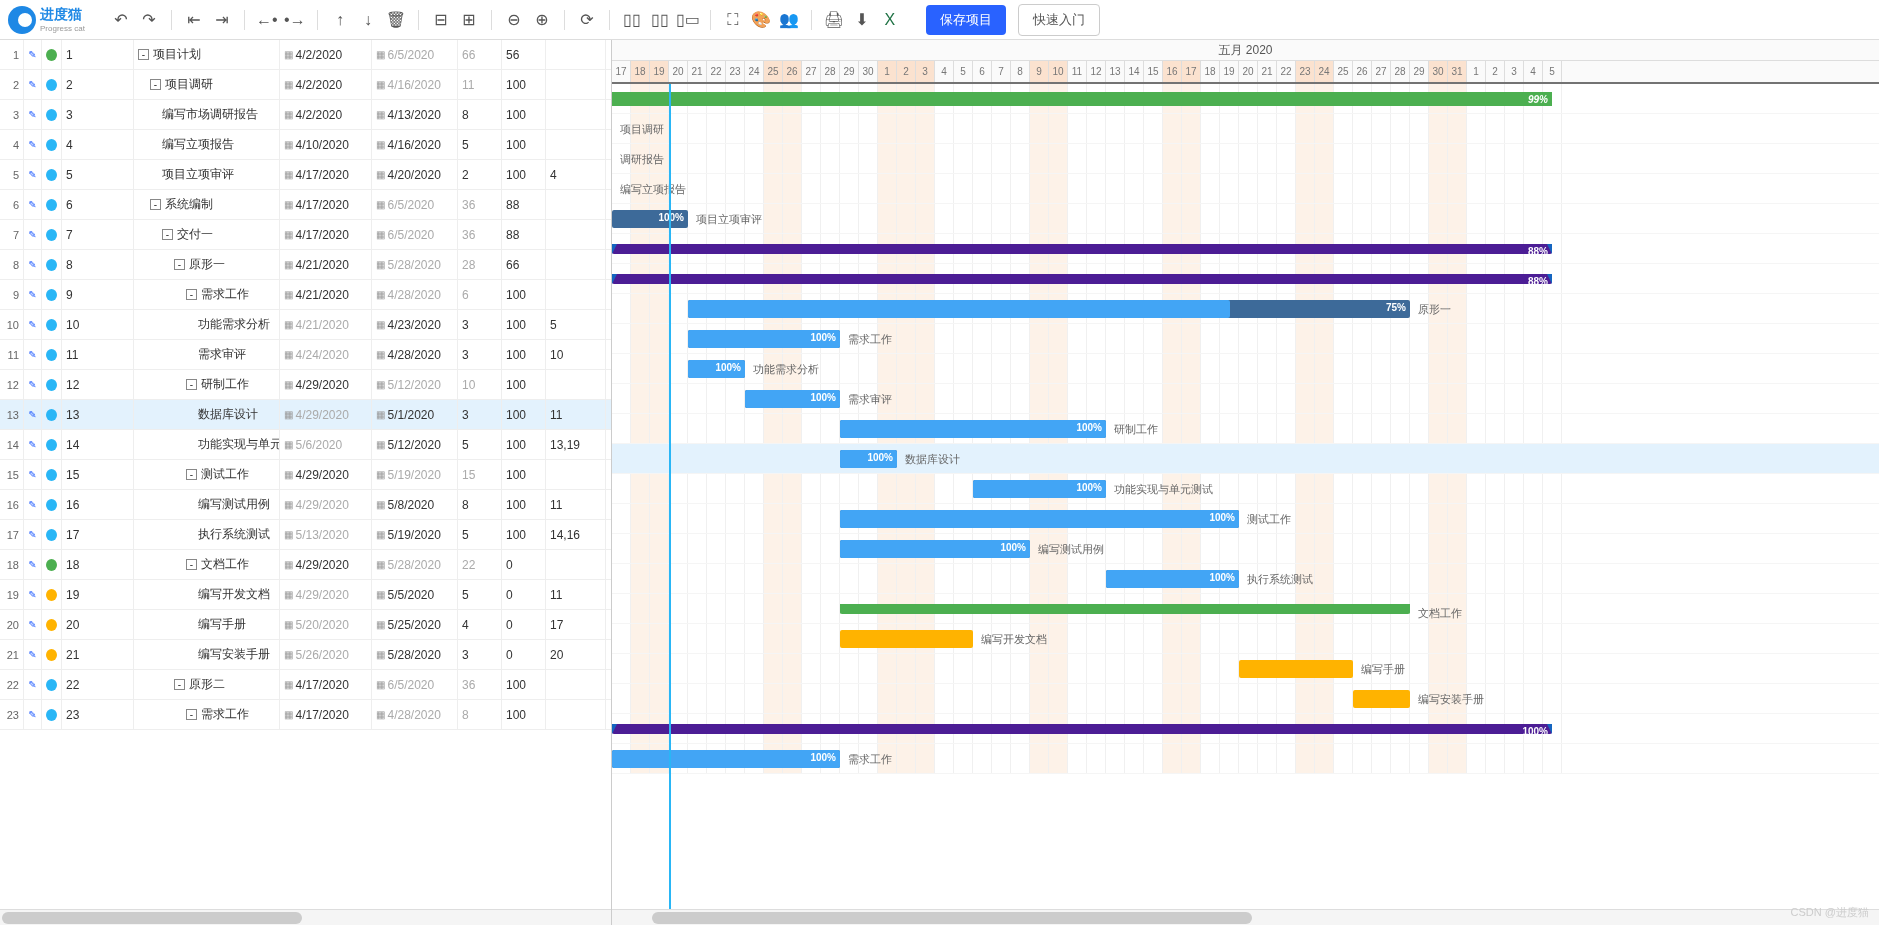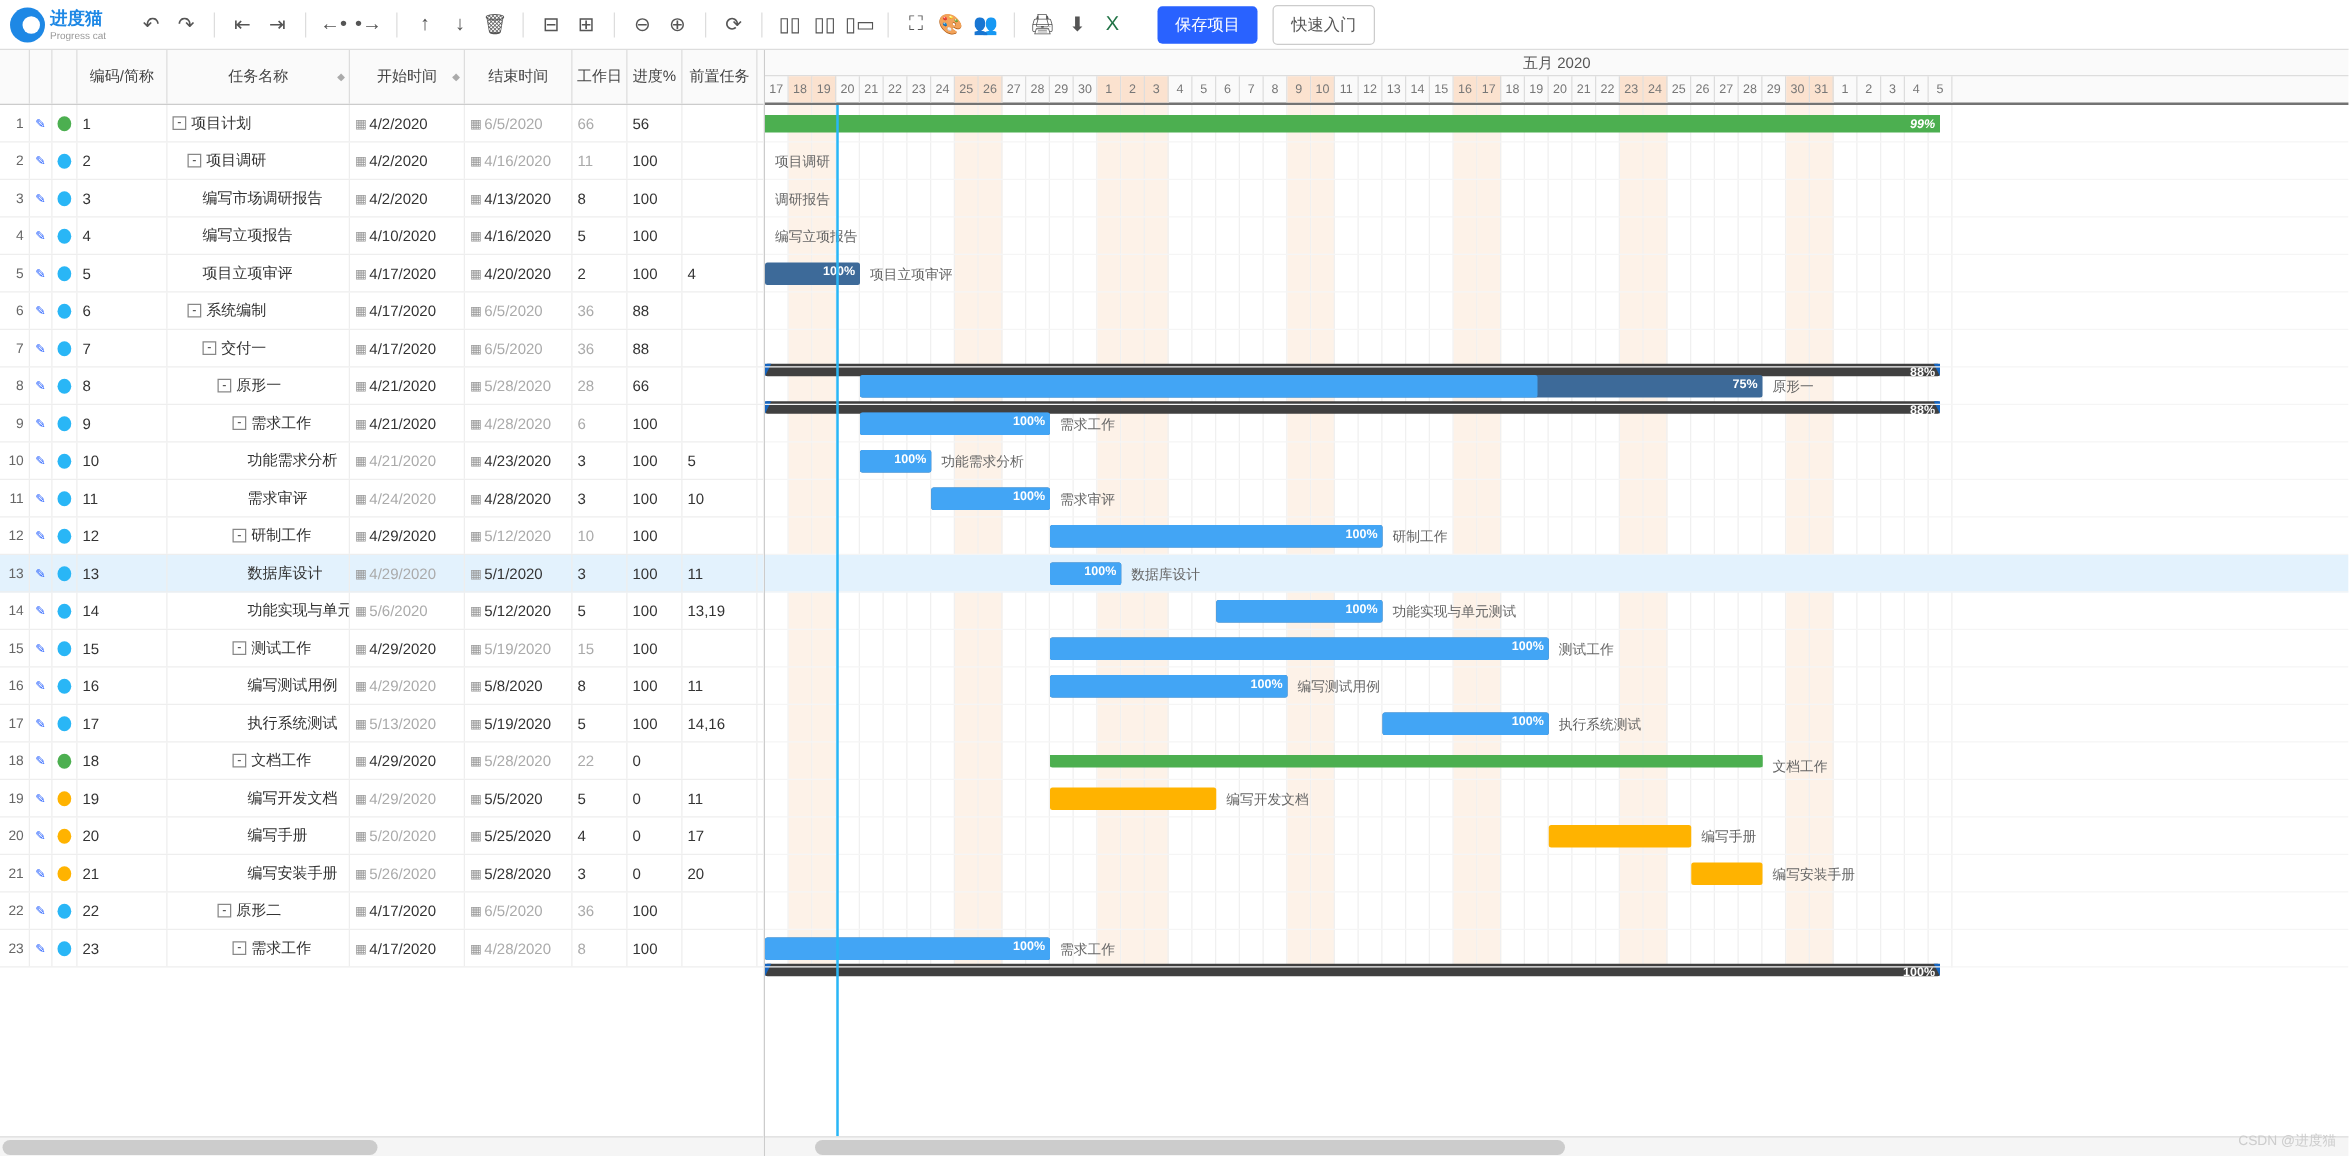--- a/index.html
+++ b/index.html
@@ -40,21 +40,21 @@
 .day-cell { width: 19px; border-right: 1px solid #ddd; display: flex; align-items: center; justify-content: center; font-size: 10px; color: #777; flex-shrink: 0; }
 .day-cell.weekend { background: #fbe2cf; }
 .gantt-body { flex: 1; position: relative; overflow: auto; }
 .gantt-grid-bg { position: absolute; top: 0; left: 0; height: 100%; display: flex; }
 .bg-col { width: 19px; border-right: 1px solid #f0f0f0; flex-shrink: 0; }
 .bg-col.weekend { background: #fdf2e8; }
 .gantt-rows { position: relative; }
 .gantt-row { height: 30px; position: relative; border-bottom: 1px solid #f5f5f5; }
 .gantt-row.selected { background: #e3f2fd; }
 .bar { position: absolute; height: 18px; top: 6px; border-radius: 2px; display: flex; align-items: center; }
-.bar.summary { background: #404040; height: 10px; top: 10px; margin-top: 47px; }
+.bar.summary { background: #4c1d95; height: 10px; top: 10px; }
 .bar.summary::before, .bar.summary::after { content: ''; position: absolute; top: 0; width: 0; height: 0; border-top: 10px solid #1565c0; }
 .bar.summary::before { left: 0; border-right: 5px solid transparent; }
 .bar.summary::after { right: 0; border-left: 5px solid transparent; }
 .bar.task { background: #3d6a99; }
 .bar.doc-summary { background: #4caf50; height: 10px; top: 10px; }
 .bar.doc-summary::before, .bar.doc-summary::after { content: ''; position: absolute; top: 0; width: 0; height: 0; border-top: 10px solid #4caf50; }
 .bar.doc-summary::before { left: 0; border-right: 5px solid transparent; }
 .bar.doc-summary::after { right: 0; border-left: 5px solid transparent; }
 .bar.yellow { background: #ffb300; }
 .bar .progress { position: absolute; left: 0; top: 0; height: 100%; background: #42a5f5; border-radius: 2px; }
@@ -108,32 +108,20 @@
   <div class="tb-sep"></div>
   <div class="tb-btn">🖨</div>
   <div class="tb-btn">⬇</div>
   <div class="tb-btn" style="color:#217346">X</div>
   <div class="btn-primary">保存项目</div>
   <div class="btn-outline">快速入门</div>
 </div>
 
 <div class="main">
   <div class="grid-pane">
-    <div class="grid-header">
-      <div class="gh-cell" style="width:24px"></div>
-      <div class="gh-cell" style="width:18px"></div>
-      <div class="gh-cell" style="width:20px"></div>
-      <div class="gh-cell" style="width:72px">编码/简称</div>
-      <div class="gh-cell sortable" style="width:146px">任务名称</div>
-      <div class="gh-cell sortable" style="width:92px">开始时间</div>
-      <div class="gh-cell" style="width:86px">结束时间</div>
-      <div class="gh-cell" style="width:44px">工作日</div>
-      <div class="gh-cell" style="width:44px">进度%</div>
-      <div class="gh-cell" style="width:60px">前置任务</div>
-    </div>
     <div class="grid-body" id="grid-body">
         <div class="grid-row">
           <div class="gc num" style="width:24px">1</div>
           <div class="gc" style="width:18px;justify-content:center">
             <span class="edit-icon">✎</span>
           </div>
           <div class="gc" style="width:20px;justify-content:center">
             <span class="dot green"></span>
           </div>
           <div class="gc" style="width:72px">1</div>

